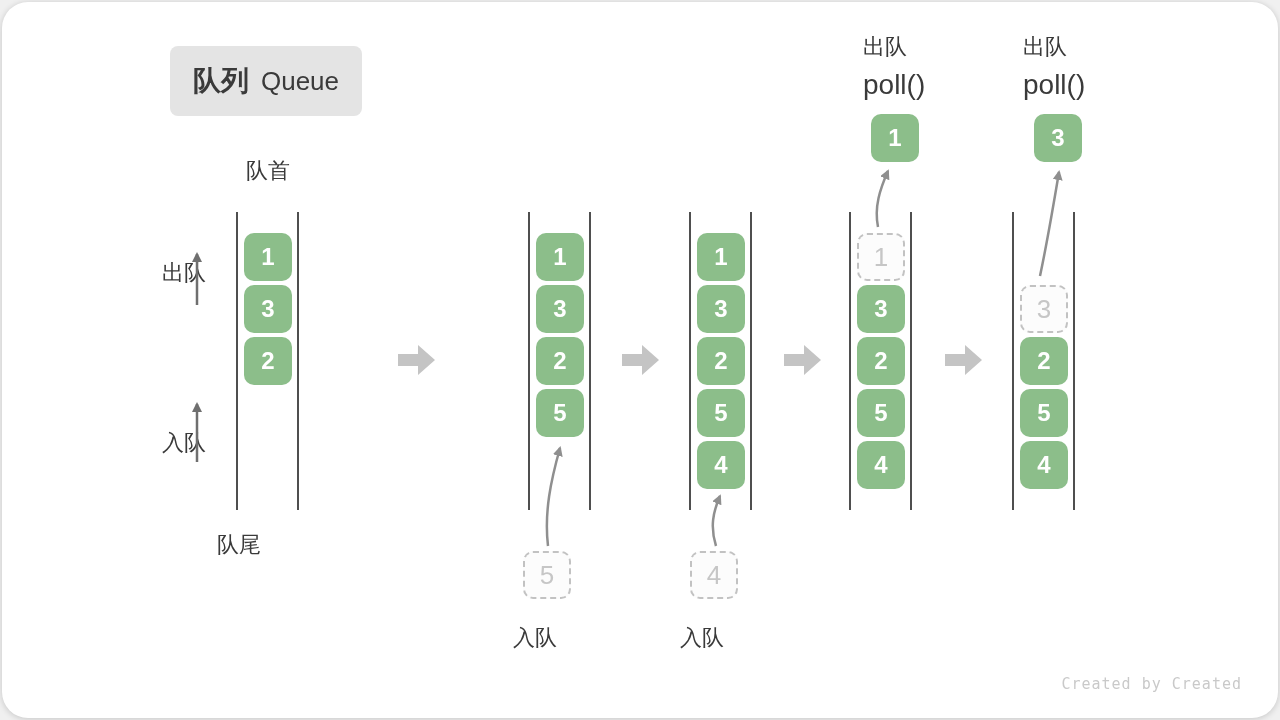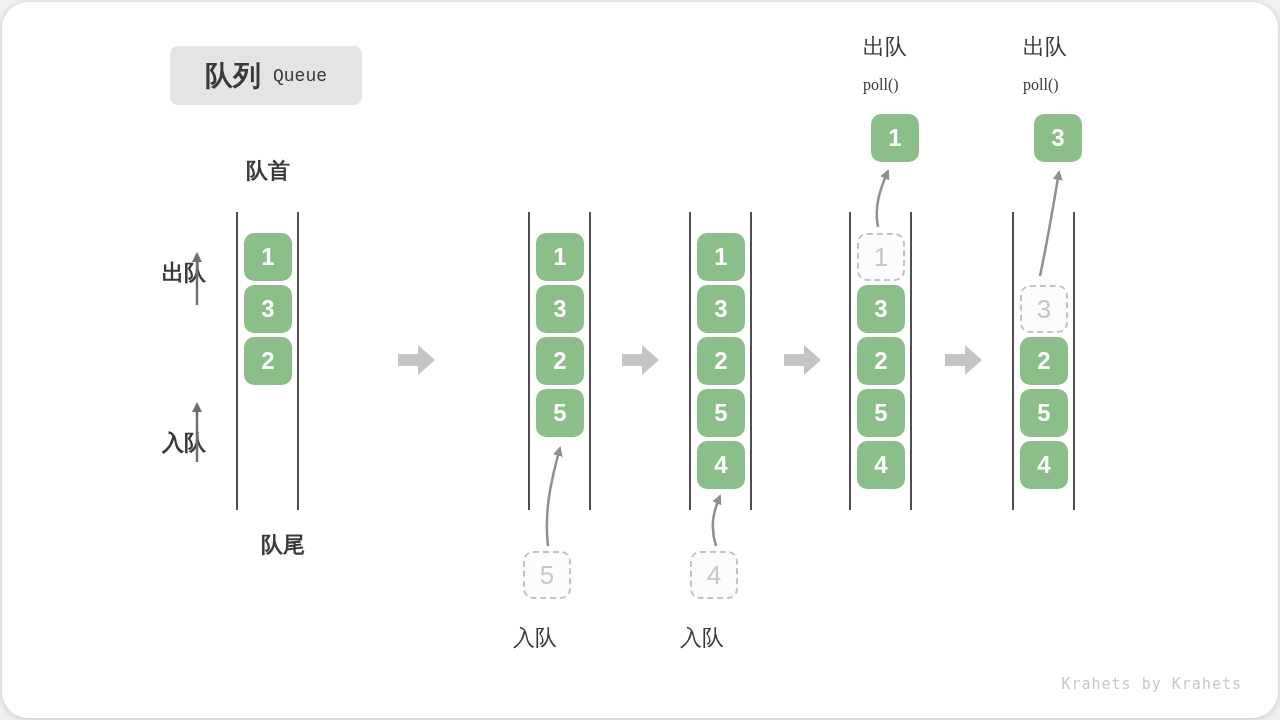--- a/index.html
+++ b/index.html
@@ -25,30 +25,30 @@
   .card{
     position:absolute;
     left:2px;top:2px;width:1276px;height:716px;
     background:#ffffff;
     border-radius:26px;
     box-shadow:0 1px 6px rgba(0,0,0,0.18);
   }
   .canvas{position:absolute;left:0;top:0;width:1280px;height:720px;}
 
   .title-box{
-    position:absolute;left:170px;top:46px;width:192px;height:59px;
+    position:absolute;left:170px;top:46px;width:192px;height:70px;
     background:#e4e4e4;border-radius:8px;
     display:flex;align-items:center;justify-content:center;gap:12px;
   }
   .title-box .zh{font-size:28px;font-weight:bold;color:var(--ink);}
-  .title-box .en{font-size:18px;color:var(--ink);font-family:Liberation Mono, monospace;}
-
-  .lbl{position:absolute;font-size:22px;font-weight:bold;color:var(--ink);}
+  .title-box .en{font-size:26px;color:var(--ink);font-family:Liberation Sans, sans-serif;}
+
+  .lbl{position:absolute;font-size:22px;font-weight:normal;color:var(--ink);}
   .lbl-front{left:218px;top:156px;width:100px;text-align:center;}
-  .lbl-rear{left:205px;top:530px;width:100px;text-align:right;}
+  .lbl-rear{left:217px;top:530px;width:100px;text-align:left;}
   .lbl-dequeue{left:106px;top:258px;width:100px;text-align:right;}
   .lbl-enqueue{left:106px;top:428px;width:100px;text-align:right;}
 
   .state{position:absolute;top:0;width:63px;height:720px;}
   .s1{left:236px;} .s2{left:528px;} .s3{left:689px;} .s4{left:849px;} .s5{left:1012px;}
 
   .rails{
     position:absolute;left:0;top:212px;width:63px;height:298px;
     border-left:2px solid var(--rail);
     border-right:2px solid var(--rail);
@@ -74,21 +74,21 @@
   .s3 .pending{left:1px;}
 
   .polled{top:114px;left:22px;}
 
   .op-enq{position:absolute;top:620px;width:220px;line-height:35px;font-size:22px;color:var(--ink);}
   .s2 .op-enq{left:-15px;}
   .s3 .op-enq{left:-9px;}
   .op-deq{position:absolute;top:28px;width:220px;line-height:38px;font-size:22px;color:var(--ink);}
   .s4 .op-deq{left:14px;}
   .s5 .op-deq{left:11px;}
-  .code{font-family:Liberation Serif, serif;font-size:16px;color:var(--ink);}
+  .code{font-family:Liberation Sans, sans-serif;font-size:28px;color:var(--ink);}
   .code .arg{color:var(--accent-green);font-weight:bold;}
 
   .overlay{position:absolute;left:0;top:0;width:1280px;height:720px;pointer-events:none;}
 
   .watermark{
     position:absolute;right:38px;top:675px;
     font-family:"DejaVu Sans Mono", monospace;
     font-size:15px;color:var(--watermark);letter-spacing:1px;
   }
 </style>
@@ -187,14 +187,14 @@
       <polygon transform="translate(784,345)" points="0,9 20,9 20,0 37,15 20,30 20,21 0,21"></polygon>
       <polygon transform="translate(945,345)" points="0,9 20,9 20,0 37,15 20,30 20,21 0,21"></polygon>
     </g>
 
     <path d="M548,546 C544,512 551,480 560,448" fill="none" stroke="#8f8f8f" stroke-width="2.5" marker-end="url(#ahCurve)"></path>
     <path d="M716,546 C710,527 713,512 720,496" fill="none" stroke="#8f8f8f" stroke-width="2.5" marker-end="url(#ahCurve)"></path>
     <path d="M878,227 C874,207 880,189 888,171" fill="none" stroke="#8f8f8f" stroke-width="2.5" marker-end="url(#ahCurve)"></path>
     <path d="M1040,276 C1047,243 1053,208 1059,172" fill="none" stroke="#8f8f8f" stroke-width="2.5" marker-end="url(#ahCurve)"></path>
   </svg>
 
-  <div class="watermark">Krahets by Krahets</div>
+  <div class="watermark">Created by Created</div>
 </div>
 
 </body></html>

